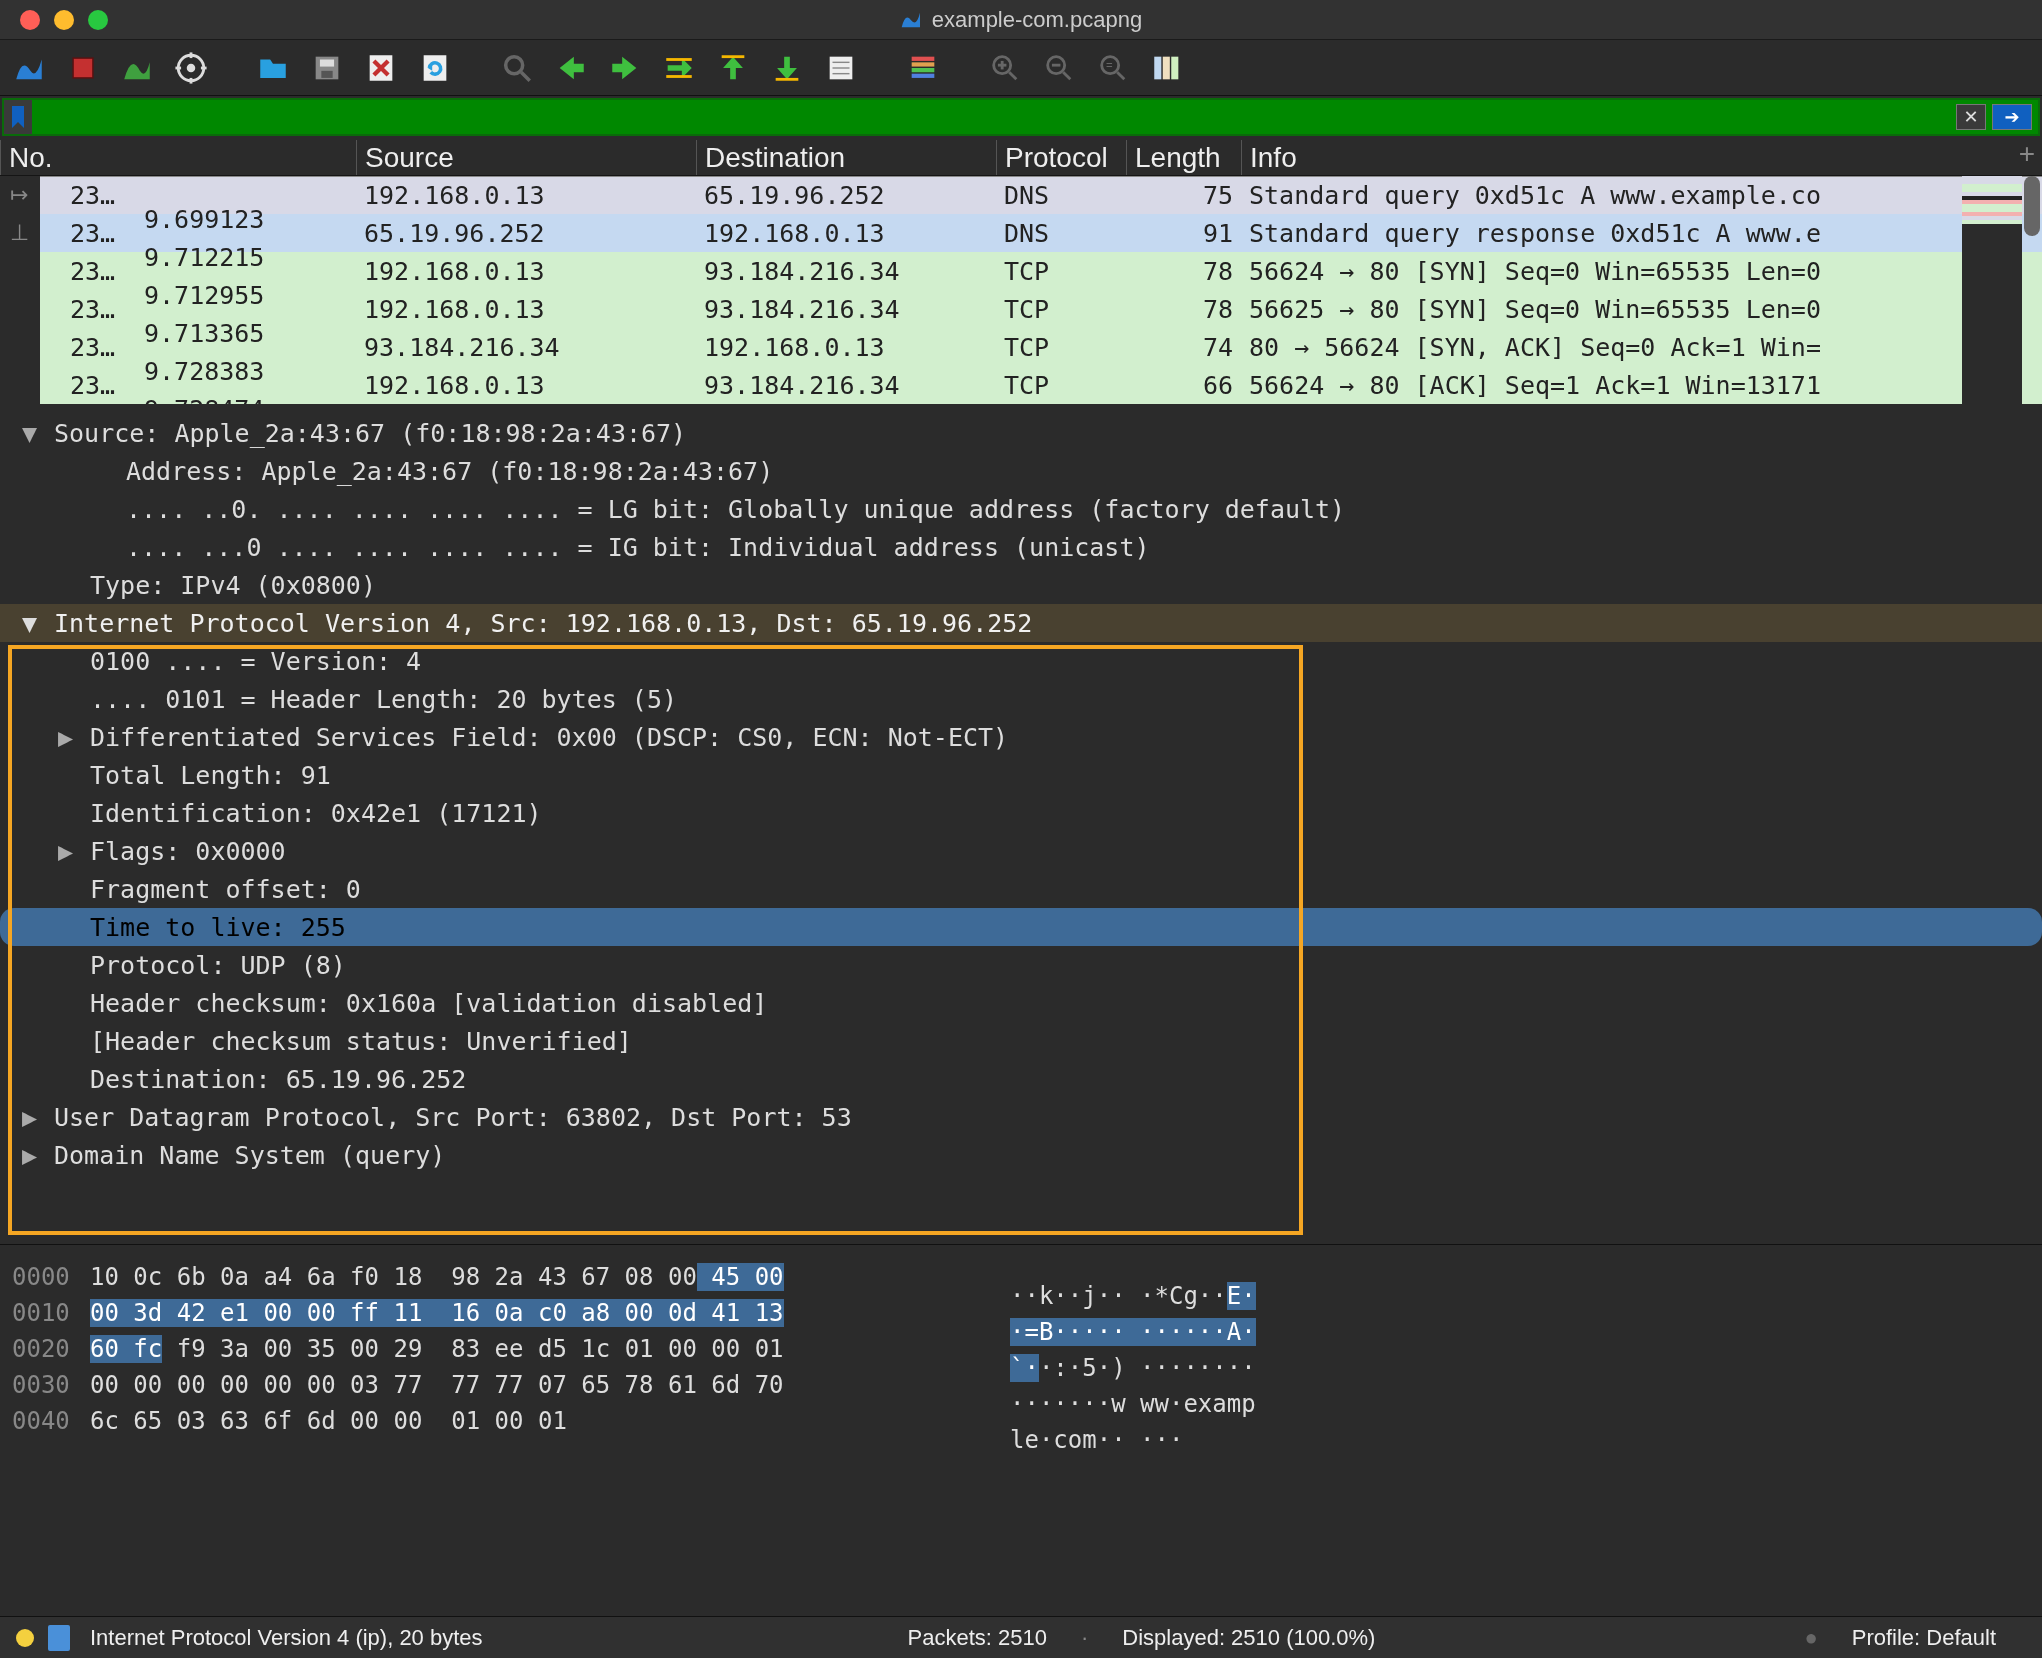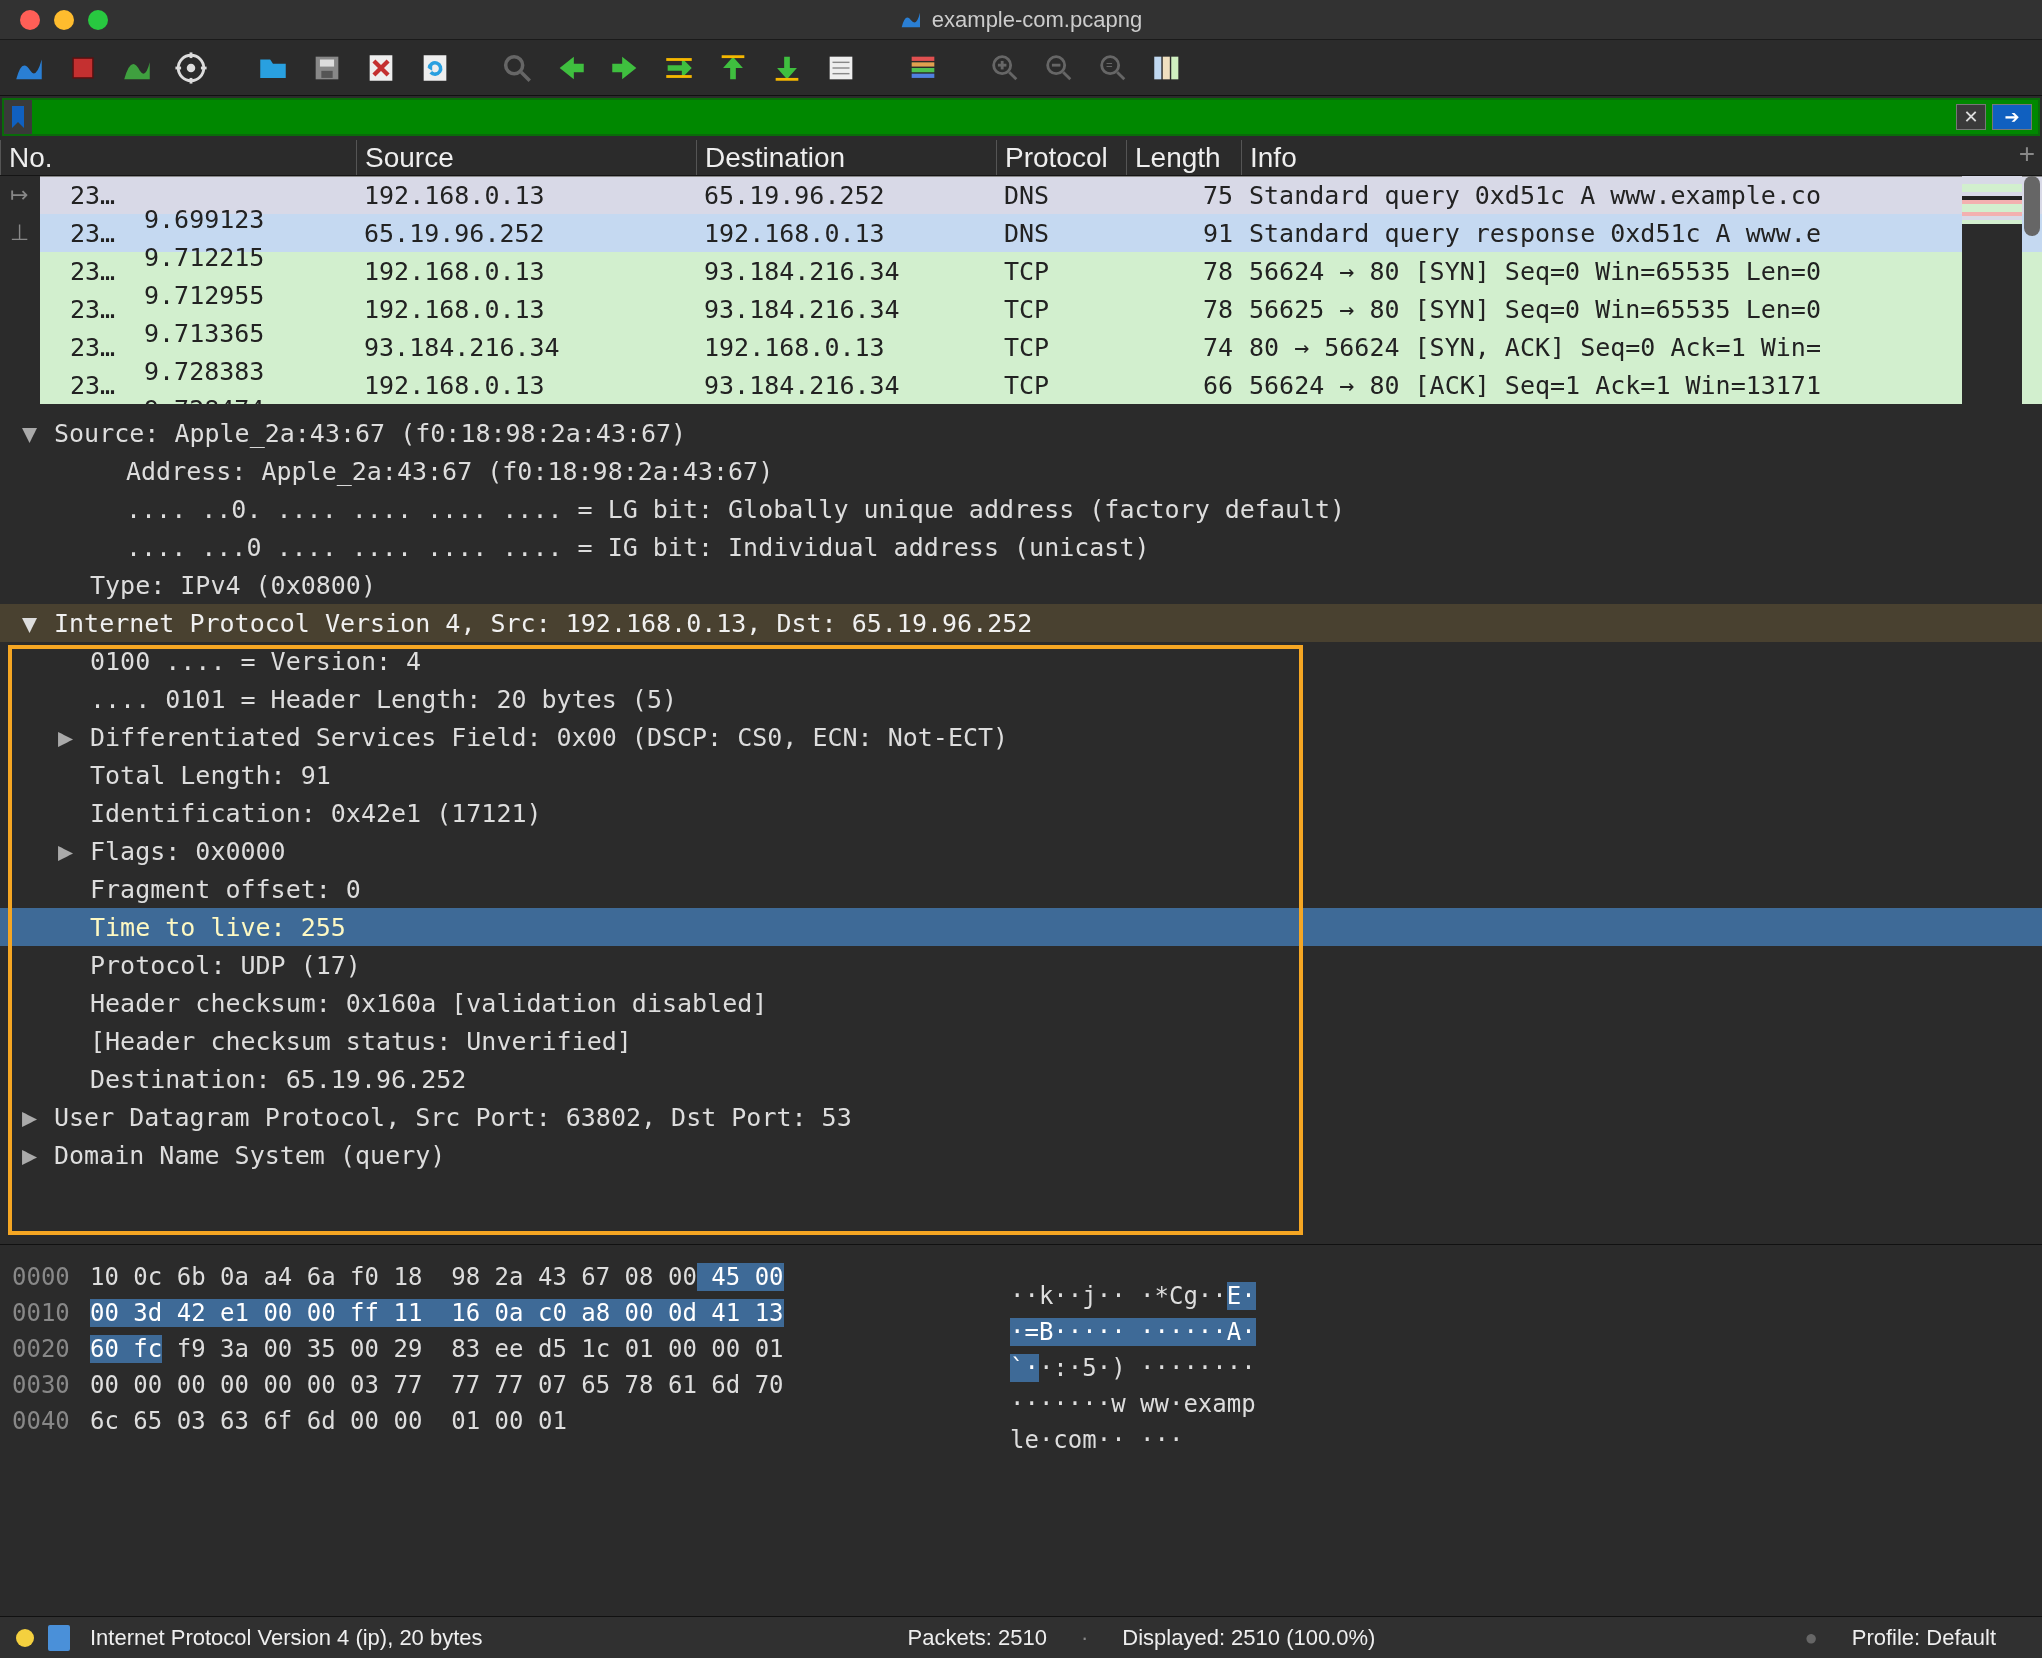--- a/index.html
+++ b/index.html
@@ -147,21 +147,21 @@
   }
   .d-ind0 { padding-left: 54px; }
   .d-ind1 { padding-left: 90px; }
   .d-ind2 { padding-left: 126px; }
   .details-line .arrow-abs { position: absolute; left: 22px; color: #aaa; }
   .details-line .arrow-abs-1 { position: absolute; left: 58px; color: #aaa; }
   .ipv4-header-line {
     background: #494130; color: #f0f0f0;
   }
   .ttl-line {
-    background: #3e6a97; color: #fef9c3;
+    background: #3e6a97; color: #000000; border-radius: 14px;
   }
   .highlight-box {
     position: absolute;
     left: 8px; top: 645px; width: 1295px; height: 590px;
     border: 4px solid #f5a623;
     pointer-events: none;
   }
 
   
   .bytes-pane {
@@ -461,21 +461,21 @@
   <div class="details-line d-ind1"><span>Type: IPv4 (0x0800)</span></div>
   <div class="details-line ipv4-header-line" style="padding-left:54px;"><span class="arrow-abs" style="color:#ddd">▼</span><span>Internet Protocol Version 4, Src: 192.168.0.13, Dst: 65.19.96.252</span></div>
   <div class="details-line d-ind1"><span>0100 .... = Version: 4</span></div>
   <div class="details-line d-ind1"><span>.... 0101 = Header Length: 20 bytes (5)</span></div>
   <div class="details-line d-ind1"><span class="arrow-abs-1">▶</span><span>Differentiated Services Field: 0x00 (DSCP: CS0, ECN: Not-ECT)</span></div>
   <div class="details-line d-ind1"><span>Total Length: 91</span></div>
   <div class="details-line d-ind1"><span>Identification: 0x42e1 (17121)</span></div>
   <div class="details-line d-ind1"><span class="arrow-abs-1">▶</span><span>Flags: 0x0000</span></div>
   <div class="details-line d-ind1"><span>Fragment offset: 0</span></div>
   <div class="details-line d-ind1 ttl-line"><span>Time to live: 255</span></div>
-  <div class="details-line d-ind1"><span>Protocol: UDP (17)</span></div>
+  <div class="details-line d-ind1"><span>Protocol: UDP (8)</span></div>
   <div class="details-line d-ind1"><span>Header checksum: 0x160a [validation disabled]</span></div>
   <div class="details-line d-ind1"><span>[Header checksum status: Unverified]</span></div>
   <div class="details-line d-ind1"><span>Destination: 65.19.96.252</span></div>
   <div class="details-line d-ind0"><span class="arrow-abs">▶</span><span>User Datagram Protocol, Src Port: 63802, Dst Port: 53</span></div>
   <div class="details-line d-ind0"><span class="arrow-abs">▶</span><span>Domain Name System (query)</span></div>
 </div>
 
 <div class="highlight-box"></div>
 
 <div class="bytes-pane" id="bytes-pane">

